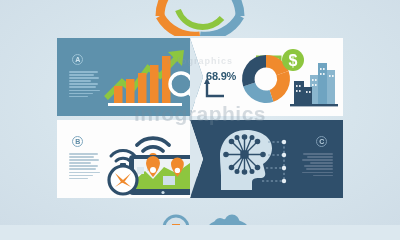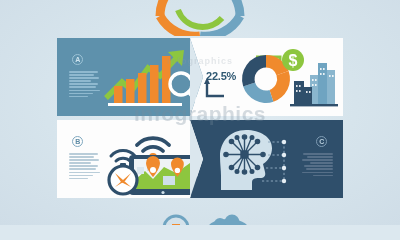--- a/index.html
+++ b/index.html
@@ -139,21 +139,21 @@
     </div>
 
     <div class="half right">
       <div class="panelshape">
         <svg viewBox="0 0 153 78" preserveAspectRatio="none">
           <path d="M0 0 H153 V78 H0 L13 39 Z" fill="#fdfdfd"></path>
           <path d="M0 0 L13 39 L0 78 Z" fill="#dbe7ee"></path>
         </svg>
       </div>
       <div class="content">
-        <div class="pct" style="left:16px;top:32px;">22.5%</div>
+        <div class="pct" style="left:16px;top:32px;">68.9%</div>
         <svg style="position:absolute;left:14px;top:40px;" width="22" height="24" viewBox="0 0 22 24">
           <path d="M3 2 L3 18 L20 18" fill="none" stroke="#2f4f6b" stroke-width="2.4"></path>
           <path d="M0 6 L3 0 L6 6 Z" fill="#2f4f6b"></path>
         </svg>
 
         <svg style="position:absolute;left:42px;top:5px;" width="108" height="70" viewBox="0 0 108 70">
 
           <g>
             <rect x="78" y="32" width="8" height="30" fill="#8ab6ce"></rect>
             <rect x="86" y="20" width="9" height="42" fill="#6fa4c1"></rect>

